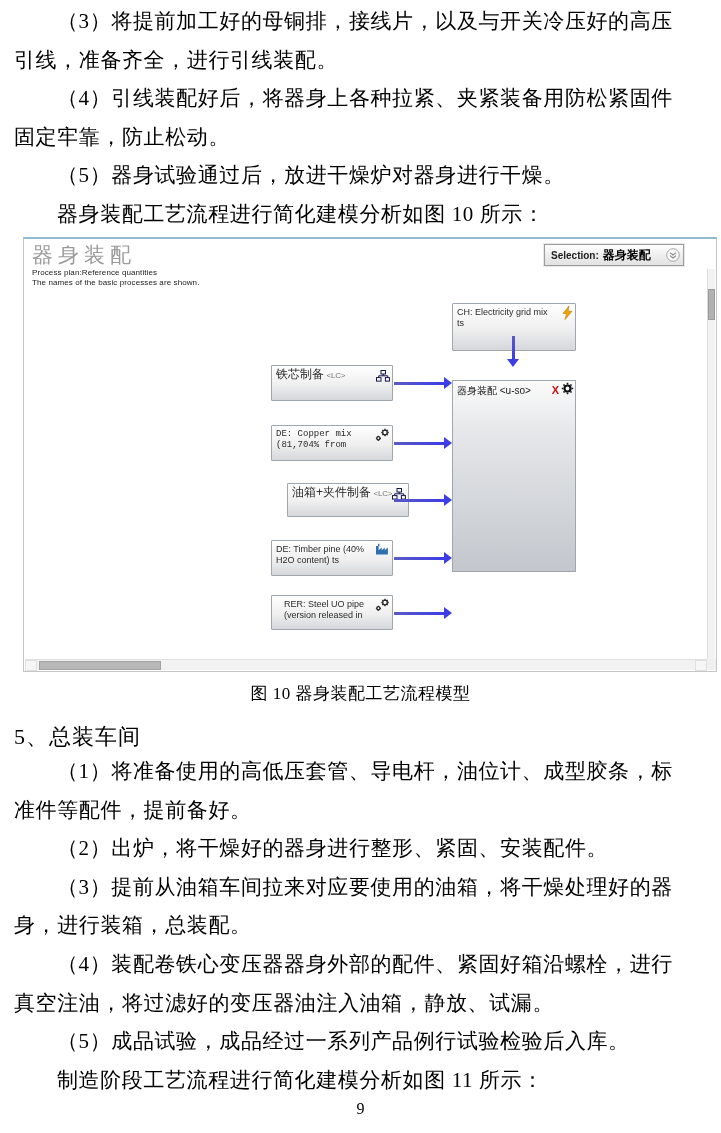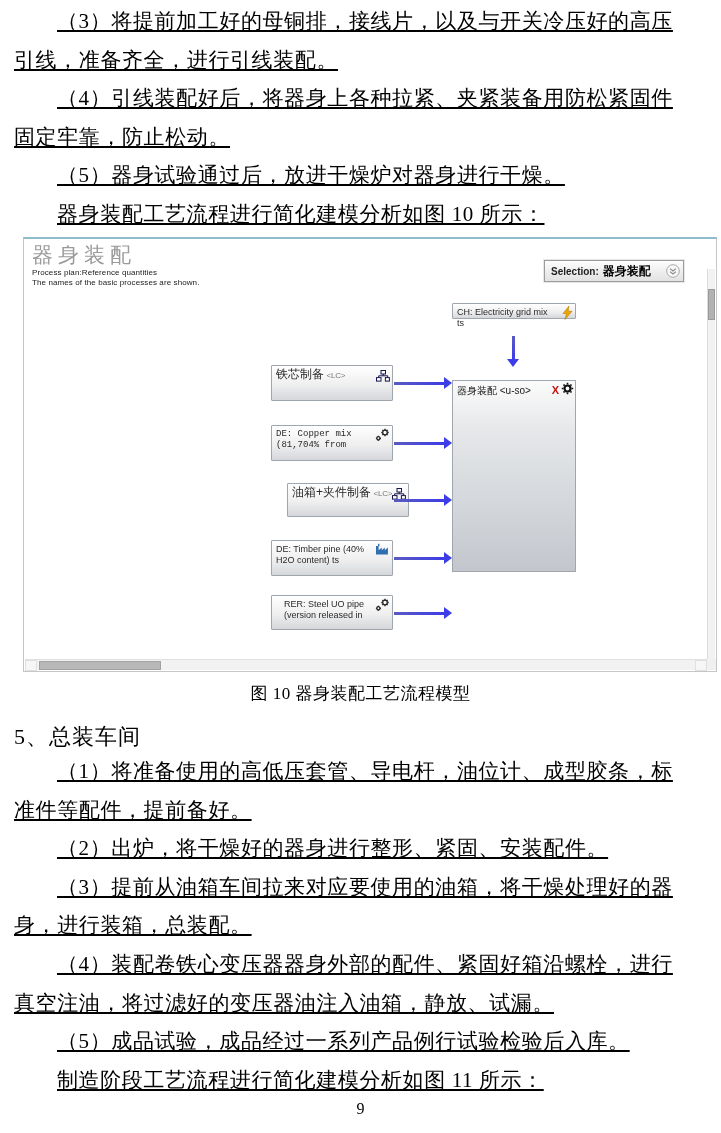--- a/index.html
+++ b/index.html
@@ -1,20 +1,20 @@
 <!DOCTYPE html>
 <html><head>
 <meta charset="utf-8">
 <style>
   * { margin:0; padding:0; box-sizing:border-box; }
   html,body { width:721px; height:1133px; background:#ffffff; overflow:hidden; }
   body { position:relative; font-family:"Liberation Serif","DejaVu Serif",serif; color:#000; }
 
   
-  .textblock { position:absolute; left:14px; width:694px;text-decoration:underline; }
+  .textblock { position:absolute; left:14px; width:694px; }
   .doc-line { font-size:21px; line-height:38.6px; letter-spacing:0.6px; white-space:nowrap; }
   .doc-line.indent { padding-left:43px; }
   #top-text { top:2px; }
   #bottom-text { top:752px; }
   .caption { position:absolute; top:682px; left:0; width:721px; text-align:center;
              font-size:17px; letter-spacing:0.5px; }
   .heading { position:absolute; top:722px; left:14px; font-size:22px; letter-spacing:1px; }
   .page-num { position:absolute; top:1100px; left:0; width:721px; text-align:center; font-size:16px; }
 
   
@@ -22,21 +22,21 @@
             background:#ffffff; border:1px solid #c6c6c6; border-top:2px solid #8fbcce;
             font-family:"Liberation Sans","DejaVu Sans",sans-serif; }
   .fig-title { position:absolute; left:8px; top:2px; font-size:21px; color:#9a9a9a;
                letter-spacing:5px; }
   .fig-sub { position:absolute; left:8px; font-size:8px; color:#1a1a1a; letter-spacing:0.1px; }
   .fig-sub1 { top:29px;text-align:center; } .fig-sub2 { top:39px; }
 
   .selection-bar { position:absolute; left:520px; top:5px; width:140px; height:22px;
                    background:linear-gradient(#fefefe,#ececec 60%,#e2e2e2);
                    border:1px solid #9c9c9c; box-shadow:0 0 0 1px #e7e7e7;
-                   display:flex; align-items:center; padding:0 3px 0 6px;margin-top:16px; }
+                   display:flex; align-items:center; padding:0 3px 0 6px; }
   .selection-label { font-size:10px; font-weight:bold; color:#222; margin-right:4px; }
   .selection-value { font-size:12px; font-weight:bold; color:#000; flex:1; }
   .chevron-btn { width:14px; height:14px; flex:0 0 auto; cursor:pointer; }
 
   
   .vscroll { position:absolute; right:1px; top:30px; width:8px; height:390px;
              background:#f2f2f2; border-left:1px solid #dcdcdc; }
   .vthumb { position:absolute; left:0px; top:20px; width:7px; height:31px;
             background:#b2b2b2; border:1px solid #9a9a9a; }
   .hscroll { position:absolute; left:1px; bottom:1px; height:11px; width:691px;
@@ -50,21 +50,21 @@
 
   
   .node { position:absolute; border:1px solid #a0a6ae; border-radius:1px;
           background:linear-gradient(#ffffff,#efefef 55%,#d5d7db);
           padding:3px 4px 0 4px; font-size:9px; color:#2a2a2a; line-height:11px; }
   .node .nline { white-space:nowrap; }
   .node .cjk { font-size:12px; }
   .node .tag { font-size:8px; color:#777; letter-spacing:-0.2px; }
   .node-icon { position:absolute; top:2px; right:2px; }
 
-  #node-electricity { left:428px; top:64px;  width:124px; height:16px; }
+  #node-electricity { left:428px; top:64px;  width:124px; height:48px; }
   #node-core        { left:247px; top:126px; width:122px; height:36px; }
   #node-copper      { left:247px; top:186px; width:122px; height:36px;font-family:Liberation Mono, monospace; }
   #node-tank        { left:247px; top:244px; width:122px; height:34px;margin-left:16px; }
   #node-timber      { left:247px; top:301px; width:122px; height:36px; }
   #node-steel       { left:247px; top:356px; width:122px; height:35px;padding-left:12px; }
 
   #node-assembly { position:absolute; left:428px; top:141px; width:124px; height:192px;
                    border:1px solid #a0a6ae;
                    background:linear-gradient(#fbfbfb,#e6e8ea 25%,#c3c7cd);
                    padding:3px 4px; font-size:10px; color:#1a1a1a; }

